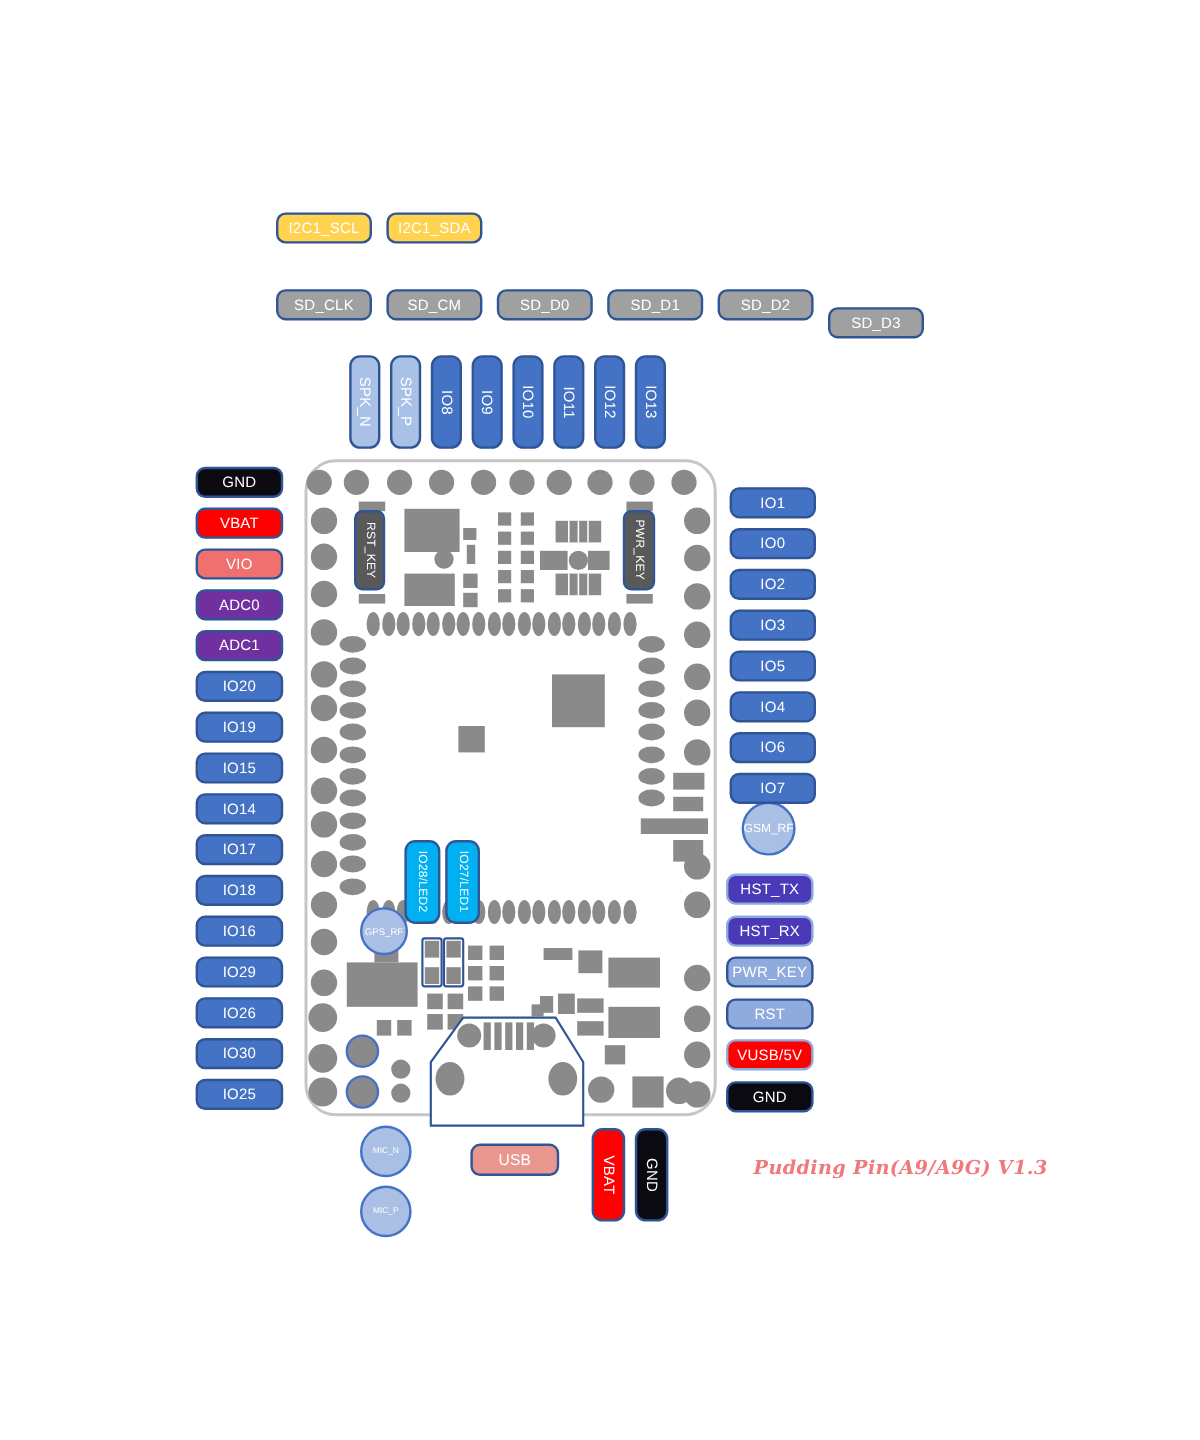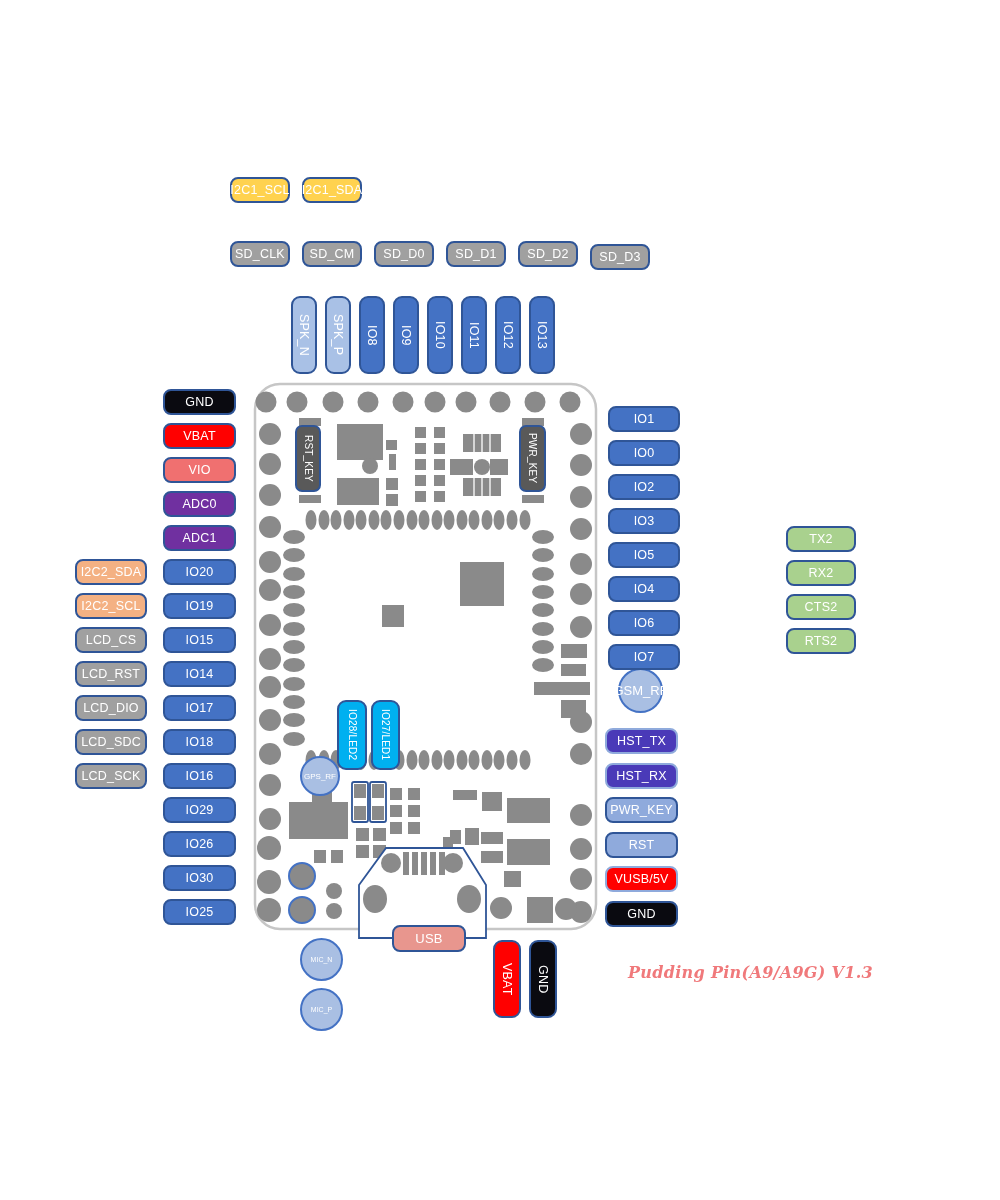--- a/index.html
+++ b/index.html
@@ -5,21 +5,21 @@
   html,body{margin:0;padding:0;background:#fff}
   .canvas{position:relative;width:1000px;height:1200px;background:#fff;overflow:hidden;
           font-family:"Liberation Sans",sans-serif}
   
   .pill{box-sizing:border-box;height:26px;border:2px solid var(--c-navy);border-radius:8px;
         color:#fff;display:flex;align-items:center;justify-content:center;
         font-size:12.5px;white-space:nowrap;flex:0 0 auto;letter-spacing:.2px}
   .col{position:absolute;display:flex;flex-direction:column}
   .col .pill{width:100%}
   .hrow{position:absolute;display:flex;gap:12px}
-  .hrow .pill{width:60px}
+  .hrow .pill{width:80px}
   .vrow{position:absolute;display:flex;gap:8px}
   .vrow .pill{width:26px;height:78px;border-radius:9px}
   .vert{writing-mode:vertical-rl;text-orientation:mixed}
   .circle{position:absolute;border-radius:50%;background:var(--c-circle-blue);
           border:2px solid var(--c-blue);color:#fff;display:flex;align-items:center;
           justify-content:center;box-sizing:border-box}
   
   .t-blue{background:var(--c-blue)}
   .t-lightblue{background:var(--c-light-blue)}
   .t-paleblue{background:var(--c-pale-blue)}
@@ -35,34 +35,34 @@
   .t-purple{background:var(--c-purple)}
   .t-indigo{background:var(--c-indigo);border-color:var(--c-light-border)}
   .t-red{background:var(--c-red)}
   .t-redlight{background:var(--c-red);border-color:var(--c-light-border)}
   .t-salmon{background:var(--c-salmon)}
   .t-black{background:var(--c-black)}
   
   #top-row-1{left:230px;top:177px}
   #top-row-2{left:230px;top:209px}
   #top-row-3{left:230px;top:241px}
-  #top-row-3 .pill:last-child{margin-top:3px}
+  #top-row-3 .pill:last-child{margin-top:15px}
   #top-vertical{left:291px;top:296px}
   #left-outer{left:75px;top:559px;width:72px;gap:8px}
   #left-main{left:163px;top:389px;width:73px;gap:8px}
   #right-io{left:608px;top:406px;width:72px;gap:8px}
   #right-uart1{left:698px;top:390px;width:70px;gap:8px}
   #right-uart2{left:786px;top:526px;width:70px;gap:8px}
   #right-spi2{left:868px;top:391px;width:74px;gap:9px}
   #right-bottom{left:605px;top:728px;width:73px;gap:8.5px}
-  #gsm-rf{left:618px;top:668px;width:45px;height:45px;font-size:13px}
+  #gsm-rf{left:618px;top:668px;width:45px;height:45px;font-size:10px}
   #gps-rf{left:300px;top:756px;width:40px;height:40px;font-size:8px}
   #mic-n{left:300px;top:938px;width:43px;height:43px;font-size:7px}
   #mic-p{left:300px;top:988px;width:43px;height:43px;font-size:7px}
-  #usb-pill{position:absolute;left:392px;top:925px;width:74px;height:27px;
+  #usb-pill{position:absolute;left:392px;top:953px;width:74px;height:27px;
             background:var(--c-usb-salmon);font-size:13px}
   #vbat-vert{position:absolute;left:493px;top:940px;width:28px;height:78px;
              background:var(--c-red);border-radius:9px}
   #gnd-vert{position:absolute;left:529px;top:940px;width:28px;height:78px;
             background:var(--c-black);border-radius:9px}
   #rst-key{position:absolute;left:295px;top:425px;width:26px;height:67px;
            background:var(--c-btn-gray);font-size:10px;border-radius:7px}
   #pwr-key{position:absolute;left:519px;top:425px;width:27px;height:67px;
            background:var(--c-btn-gray);font-size:10px;border-radius:7px}
   #led2{position:absolute;left:337px;top:700px;width:30px;height:70px;
@@ -306,29 +306,20 @@
   <div id="top-vertical" class="vrow">
       <div class="pill t-lightblue vert">SPK_N</div>
       <div class="pill t-lightblue vert">SPK_P</div>
       <div class="pill t-blue vert">IO8</div>
       <div class="pill t-blue vert">IO9</div>
       <div class="pill t-blue vert">IO10</div>
       <div class="pill t-blue vert">IO11</div>
       <div class="pill t-blue vert">IO12</div>
       <div class="pill t-blue vert">IO13</div>
     </div>
-  <div id="left-outer" class="col">
-      <div class="pill t-peach">I2C2_SDA</div>
-      <div class="pill t-peach">I2C2_SCL</div>
-      <div class="pill t-gray">LCD_CS</div>
-      <div class="pill t-gray">LCD_RST</div>
-      <div class="pill t-gray">LCD_DIO</div>
-      <div class="pill t-gray">LCD_SDC</div>
-      <div class="pill t-gray">LCD_SCK</div>
-    </div>
   <div id="left-main" class="col">
       <div class="pill t-black">GND</div>
       <div class="pill t-red">VBAT</div>
       <div class="pill t-salmon">VIO</div>
       <div class="pill t-purple">ADC0</div>
       <div class="pill t-purple">ADC1</div>
       <div class="pill t-blue">IO20</div>
       <div class="pill t-blue">IO19</div>
       <div class="pill t-blue">IO15</div>
       <div class="pill t-blue">IO14</div>
@@ -343,26 +334,20 @@
   <div id="right-io" class="col">
       <div class="pill t-blue">IO1</div>
       <div class="pill t-blue">IO0</div>
       <div class="pill t-blue">IO2</div>
       <div class="pill t-blue">IO3</div>
       <div class="pill t-blue">IO5</div>
       <div class="pill t-blue">IO4</div>
       <div class="pill t-blue">IO6</div>
       <div class="pill t-blue">IO7</div>
     </div>
-  <div id="right-uart2" class="col">
-      <div class="pill t-lightgreen">TX2</div>
-      <div class="pill t-lightgreen">RX2</div>
-      <div class="pill t-lightgreen">CTS2</div>
-      <div class="pill t-lightgreen">RTS2</div>
-    </div>
   <div id="right-bottom" class="col">
       <div class="pill t-indigo">HST_TX</div>
       <div class="pill t-indigo">HST_RX</div>
       <div class="pill t-skyblue">PWR_KEY</div>
       <div class="pill t-skyblue">RST</div>
       <div class="pill t-redlight">VUSB/5V</div>
       <div class="pill t-black">GND</div>
     </div>
 
   <div id="mic-n" class="circle">MIC_N</div>

